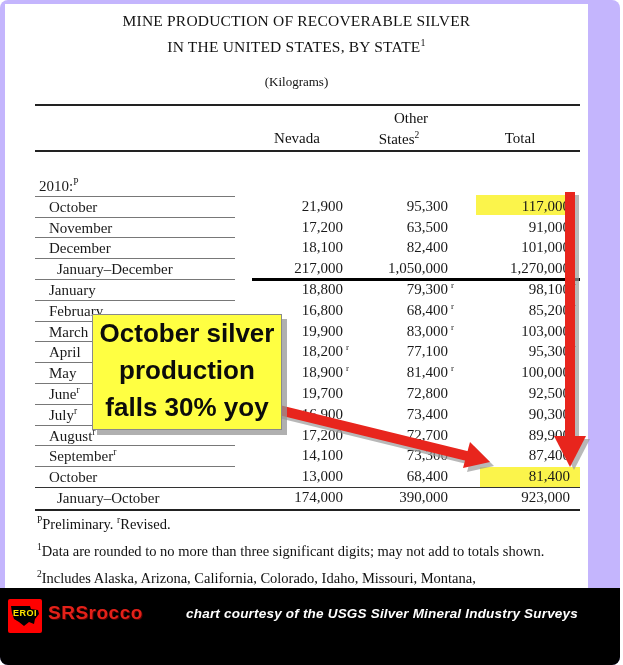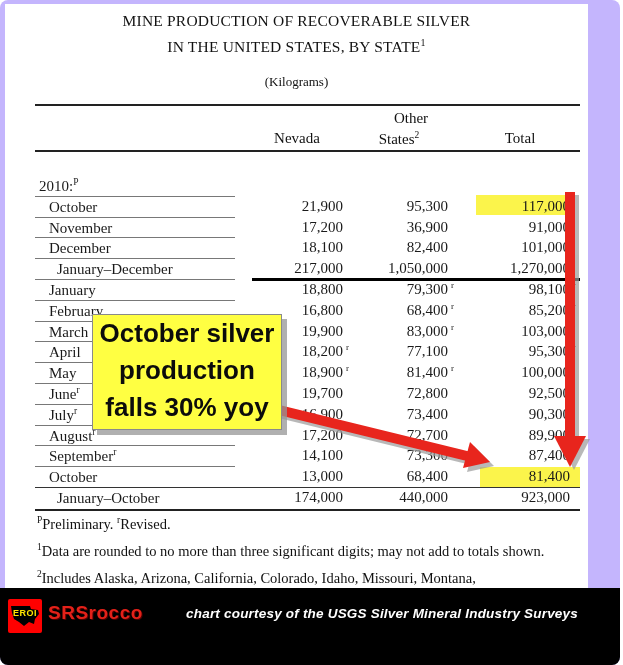--- a/index.html
+++ b/index.html
@@ -99,21 +99,21 @@
           <div class="hl a"></div>
     <span class="lbl"><span class="t">October</span><sup></sup></span>
     <span class="cell c1"><span class="num">21,900</span><sup></sup></span>
     <span class="cell c2"><span class="num">95,300</span><sup></sup></span>
     <span class="cell c3"><span class="num">117,000</span><sup></sup></span>
   </div>
 
   <div class="row" style="--ind: 44px;">
     <span class="lbl"><span class="t">November</span><sup></sup></span>
     <span class="cell c1"><span class="num">17,200</span><sup></sup></span>
-    <span class="cell c2"><span class="num">36,900</span><sup></sup></span>
+    <span class="cell c2"><span class="num">63,500</span><sup></sup></span>
     <span class="cell c3"><span class="num">91,000</span><sup></sup></span>
   </div>
 
   <div class="row" style="--ind: 44px;">
     <span class="lbl"><span class="t">December</span><sup></sup></span>
     <span class="cell c1"><span class="num">18,100</span><sup></sup></span>
     <span class="cell c2"><span class="num">82,400</span><sup></sup></span>
     <span class="cell c3"><span class="num">101,000</span><sup></sup></span>
   </div>
 
@@ -192,21 +192,21 @@
           <div class="hl b"></div>
     <span class="lbl"><span class="t">October</span><sup></sup></span>
     <span class="cell c1"><span class="num">13,000</span><sup></sup></span>
     <span class="cell c2"><span class="num">68,400</span><sup></sup></span>
     <span class="cell c3"><span class="num">81,400</span><sup></sup></span>
   </div>
 
   <div class="row line-none bottom-rule" style="--ind: 52px;">
     <span class="lbl"><span class="t">January–October</span><sup></sup></span>
     <span class="cell c1"><span class="num">174,000</span><sup></sup></span>
-    <span class="cell c2"><span class="num">440,000</span><sup></sup></span>
+    <span class="cell c2"><span class="num">390,000</span><sup></sup></span>
     <span class="cell c3"><span class="num">923,000</span><sup></sup></span>
   </div>
 </div>
 
     <div class="footnotes">
         <div class="fn"><sup>P</sup>Preliminary. <sup>r</sup>Revised.</div>
         <div class="fn"><sup>1</sup>Data are rounded to no more than three significant digits; may not add to totals shown.</div>
         <div class="fn"><sup>2</sup>Includes Alaska, Arizona, California, Colorado, Idaho, Missouri, Montana,</div>
         <div class="fn">New Mexico, South Dakota, and Utah.</div>
       </div>

